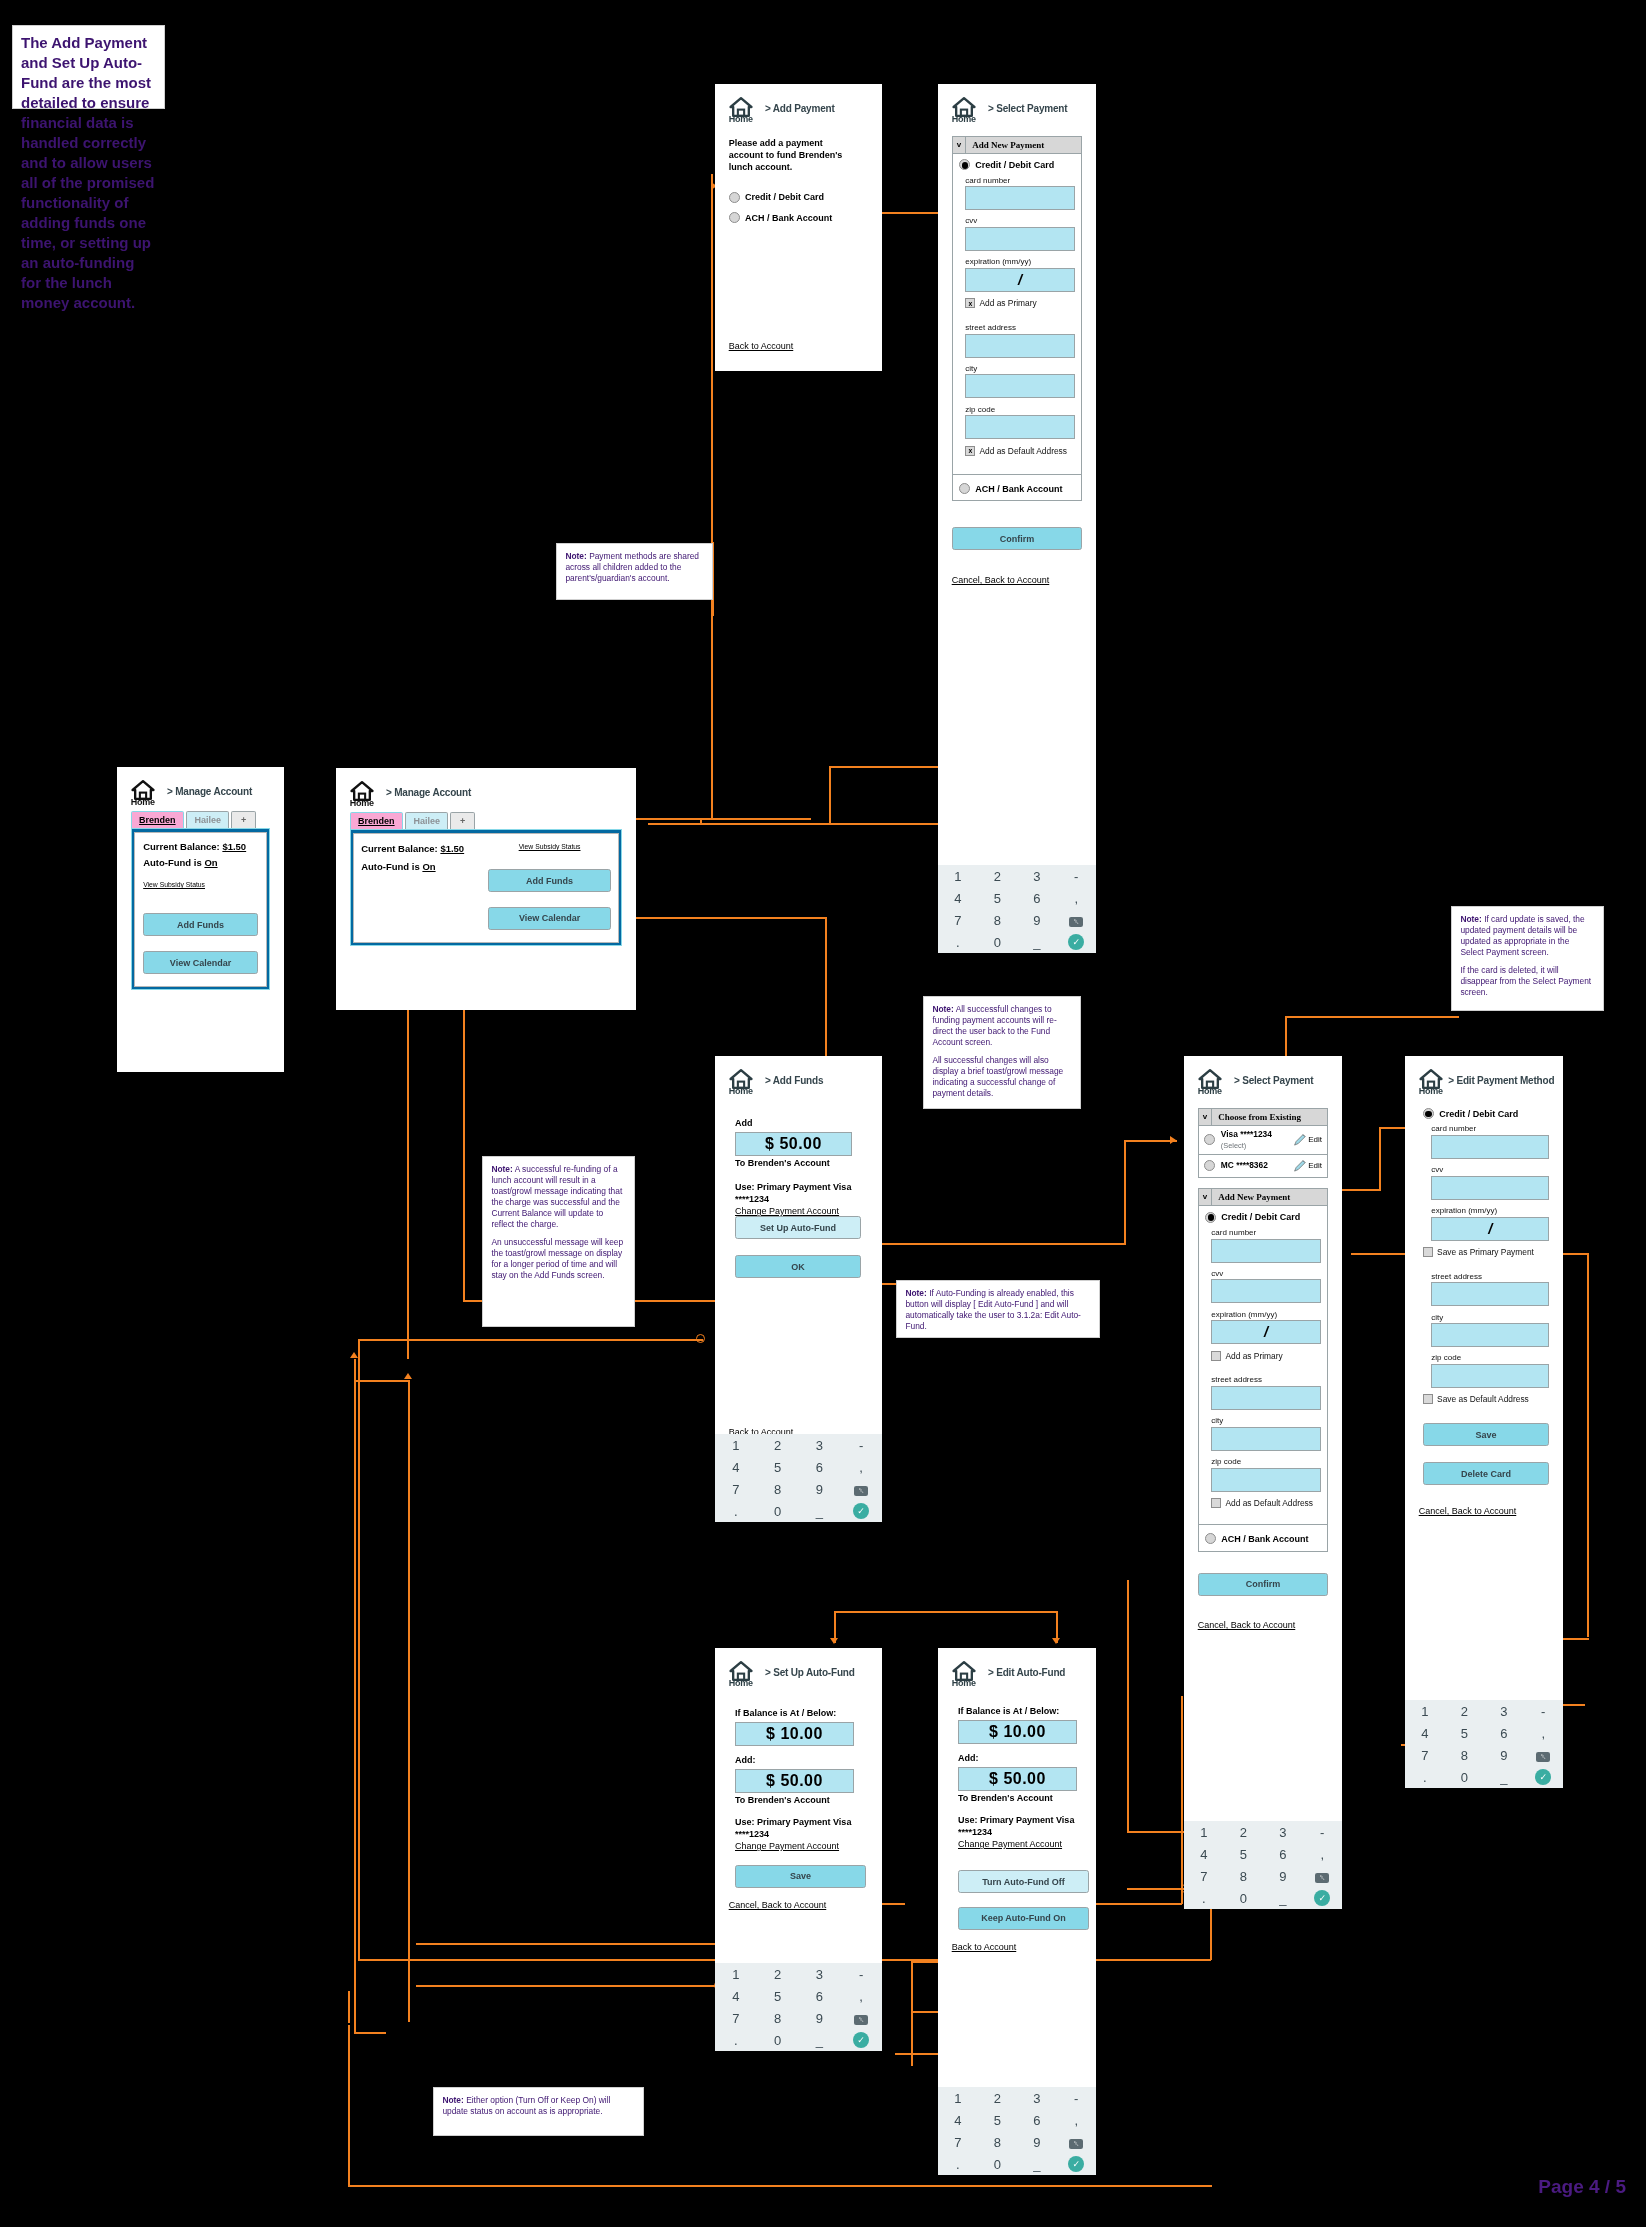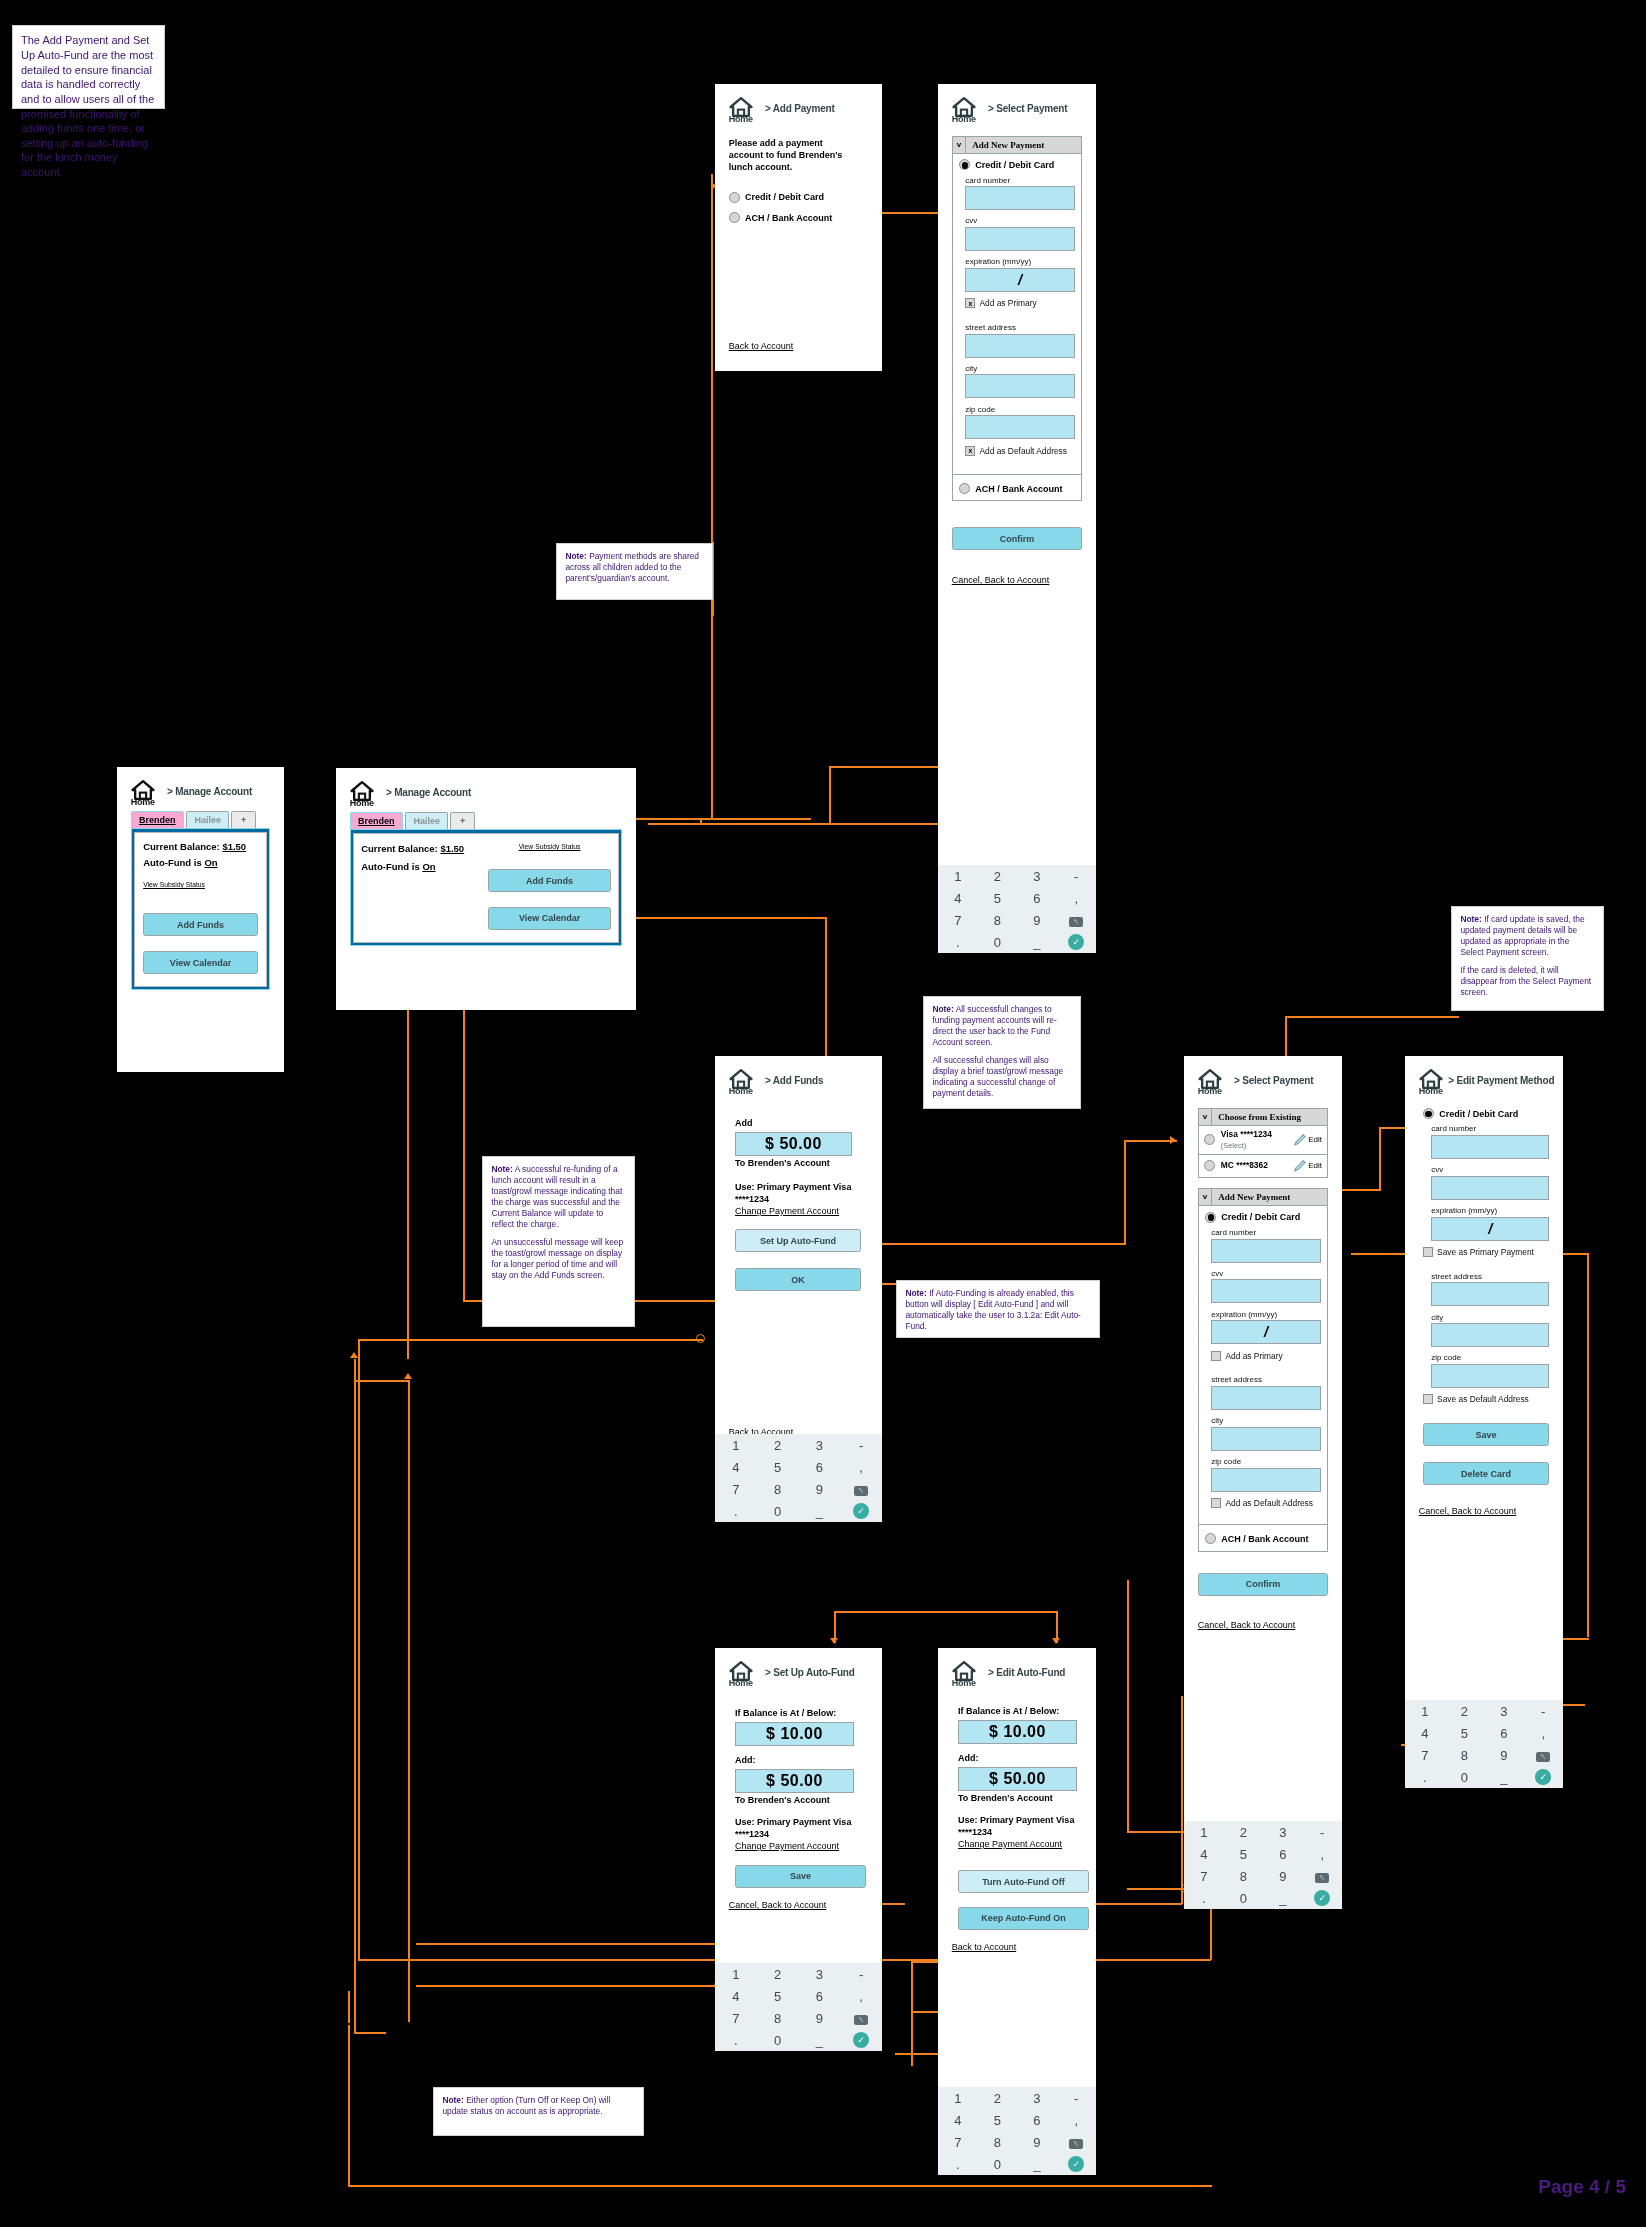--- a/index.html
+++ b/index.html
@@ -15,21 +15,21 @@
 
   
   .note {
     background:#ffffff;
     border:0.5px solid #cfcfcf;
     color:#3d1470;
     font-size:8.4px;
     line-height:1.30;
     padding:7.4px 8.4px 8.4px 8.4px;
   }
-  .note.bold { font-weight:normal; font-size:11px; line-height:1.33; }
+  .note.bold { font-weight:bold; font-size:15px; line-height:1.33; }
   .note b { font-weight:bold; }
   .note p { margin:0 0 7.4px 0; }
   .note p:last-child { margin-bottom:0; }
 
   
   .screen {
     background:#ffffff;
     position:absolute;
     overflow:hidden;
   }
@@ -521,21 +521,21 @@
     </div>
 
     <div style="margin-top:22px; padding-left:6.3px;">
       <div class="blk-bold">Add</div>
       <div class="inp big" style="width:117px; margin-top:1.6px;">$ 50.00</div>
       <div class="blk-bold" style="margin-top:2.6px;">To Brenden's Account</div>
 
       <div class="blk-bold" style="margin-top:11.6px; width:132px;">Use: Primary Payment Visa ****1234</div>
       <div class="link" style="margin-top:0.5px;">Change Payment Account</div>
 
-      <div class="btn pale" style="margin-top:13px; width:126px;">Set Up Auto-Fund</div>
+      <div class="btn pale" style="margin-top:0; width:126px;">Set Up Auto-Fund</div>
       <div class="btn" style="margin-top:16px; width:126px;">OK</div>
     </div>
 
     <div class="link" style="position:absolute; left:13.7px; top:371px;">Back to Account</div>
   </div>
 
   <div class="keypad" style="position:absolute; left:0; bottom:0; width:100%; height:88px;">
     <div>1</div>
     <div>2</div>
     <div>3</div>

